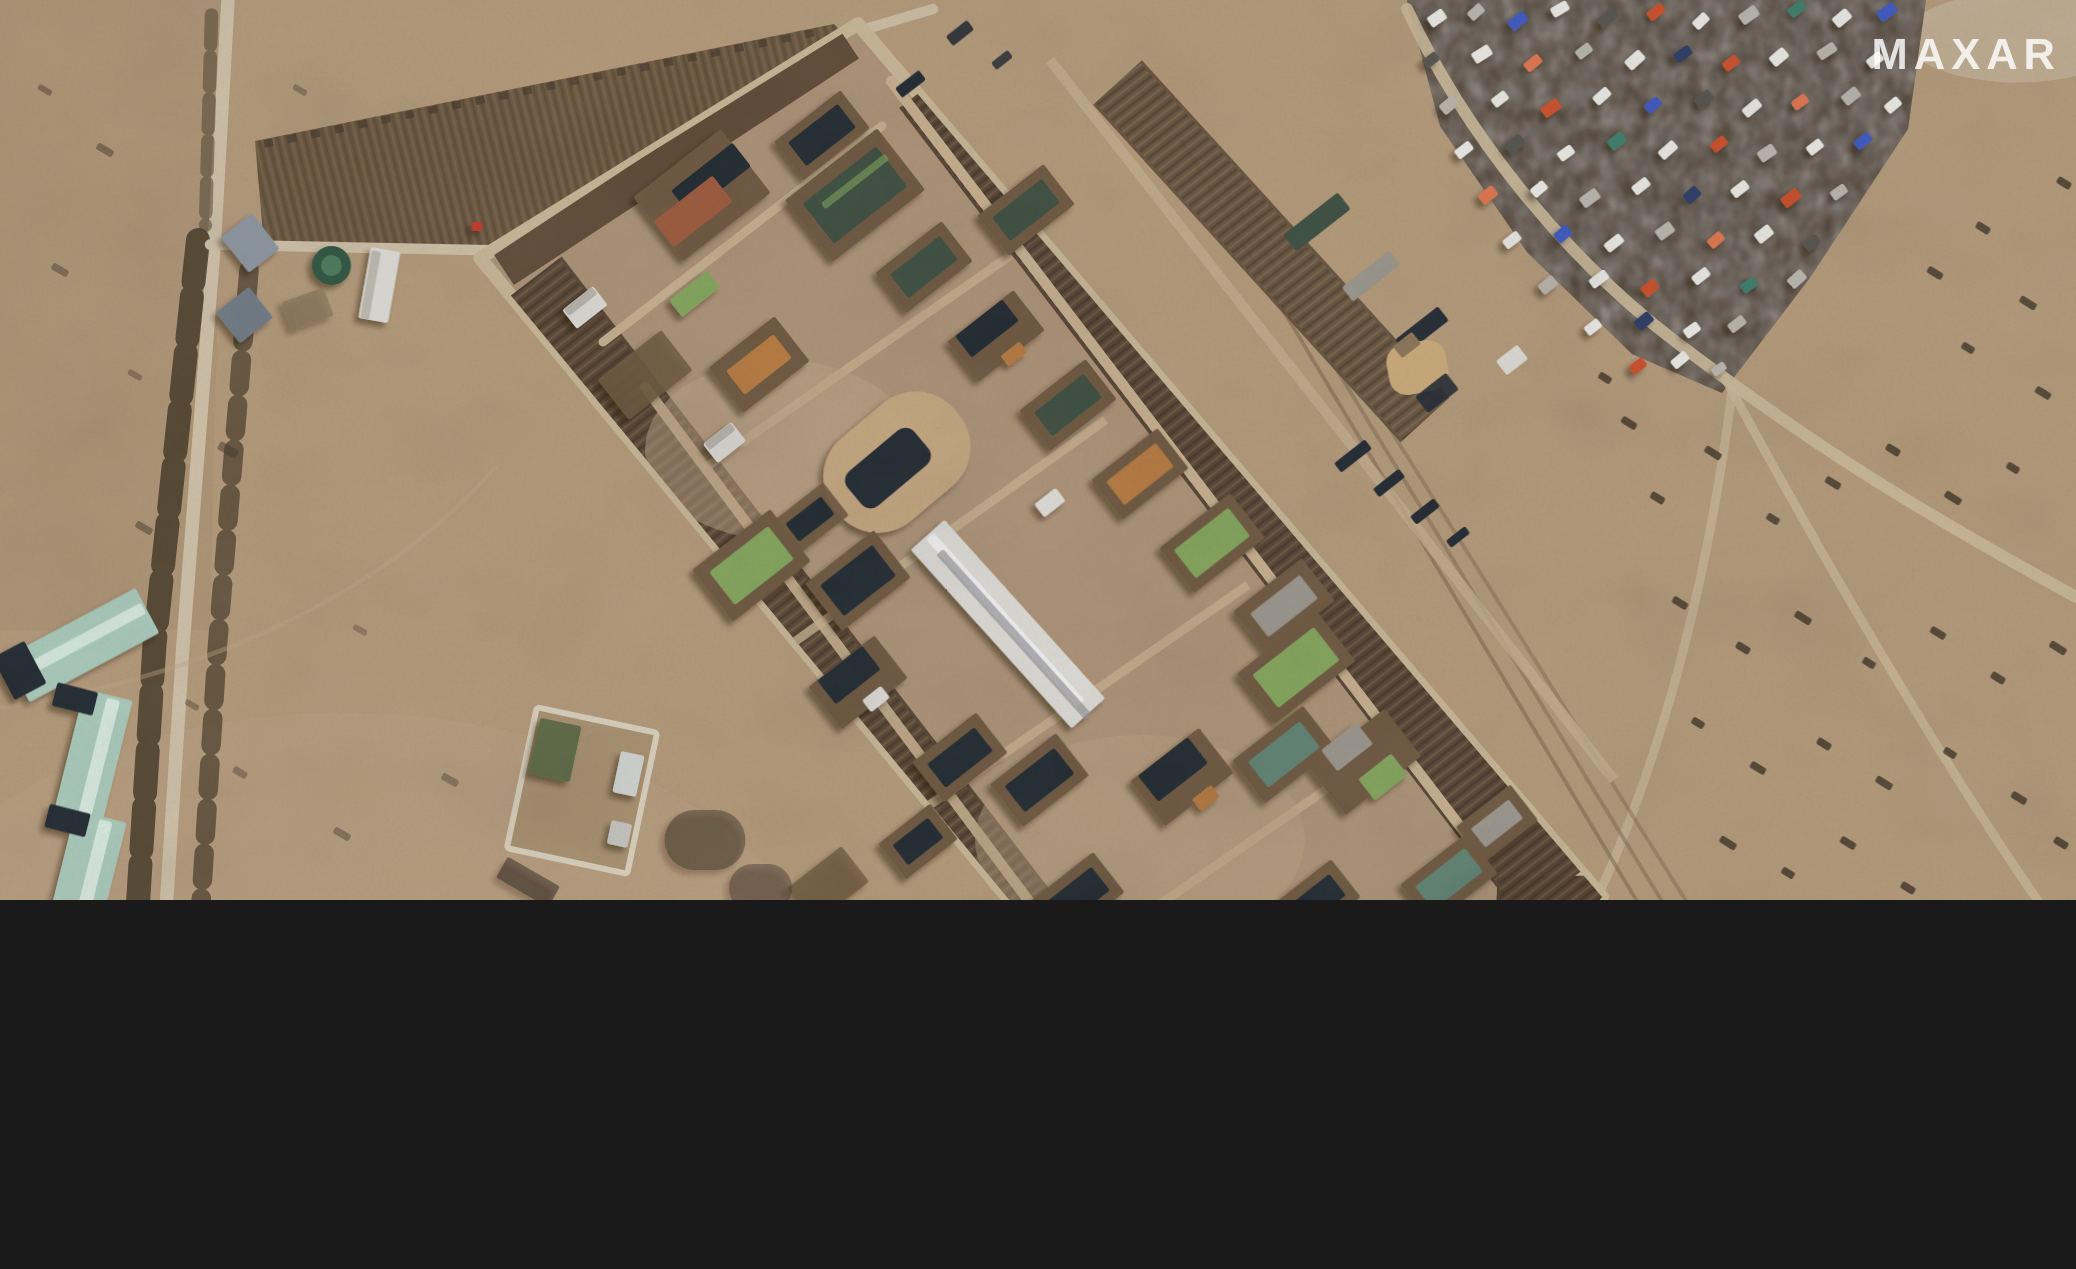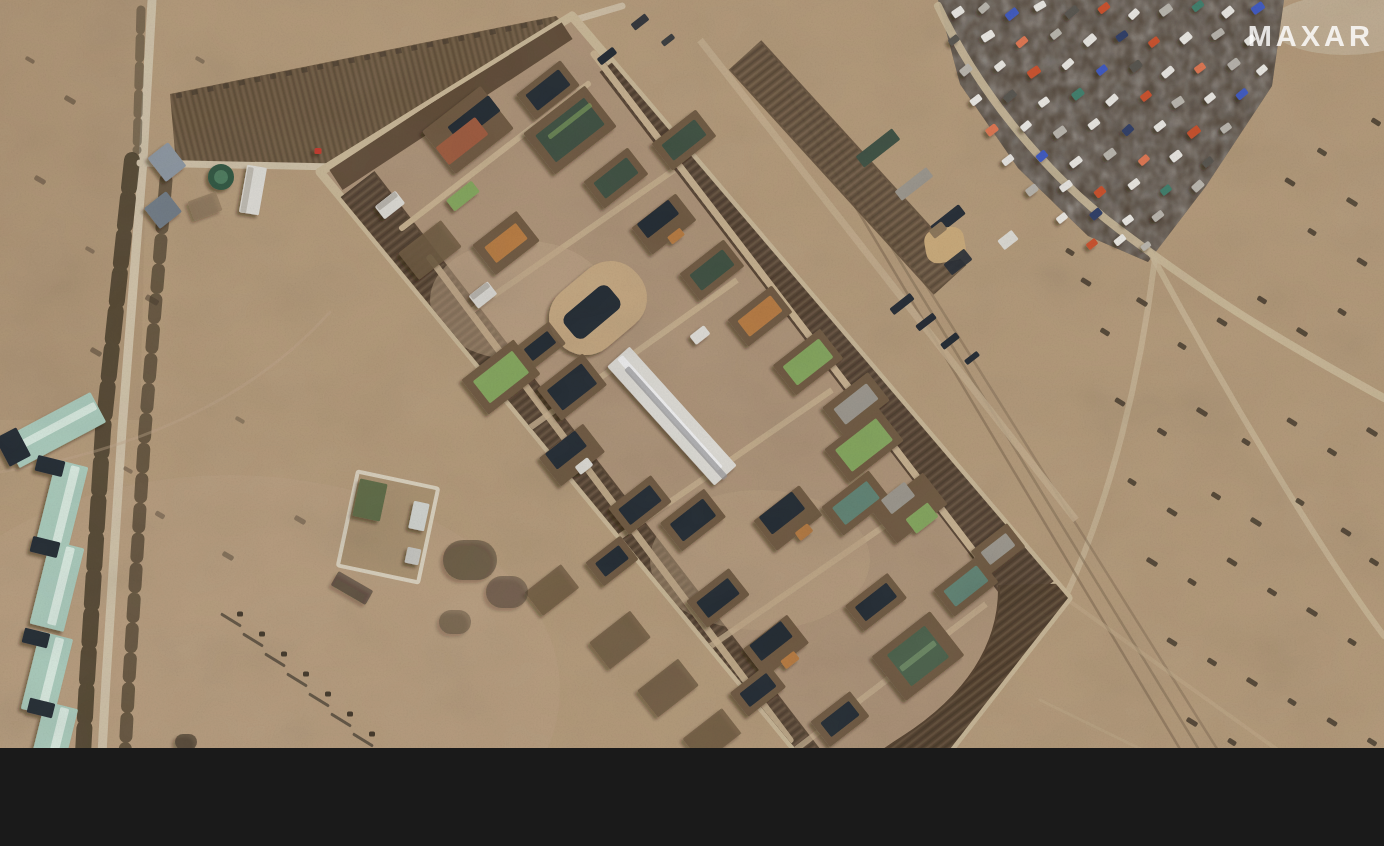--- a/index.html
+++ b/index.html
@@ -1,16 +1,16 @@
 <!DOCTYPE html>
 <html><head>
 <meta charset="utf-8">
 <style>
   html,body{margin:0;padding:0;background:#1a1a1a;}
-  .stage{position:relative;width:1384px;height:748px;overflow:hidden;background:#b29878;}
+  .stage{position:relative;width:1384px;height:600px;overflow:hidden;background:#b29878;}
   svg{display:block;}
   text.watermark{font-family:"Liberation Sans",sans-serif;font-weight:700;}
 </style>
 </head>
 <body>
 
 <div class="stage">
 <svg width="1384" height="846" viewBox="0 0 1384 846" xmlns="http://www.w3.org/2000/svg">
   <defs>
     <pattern id="furrow" width="7" height="7" patternUnits="userSpaceOnUse" patternTransform="rotate(52)">

